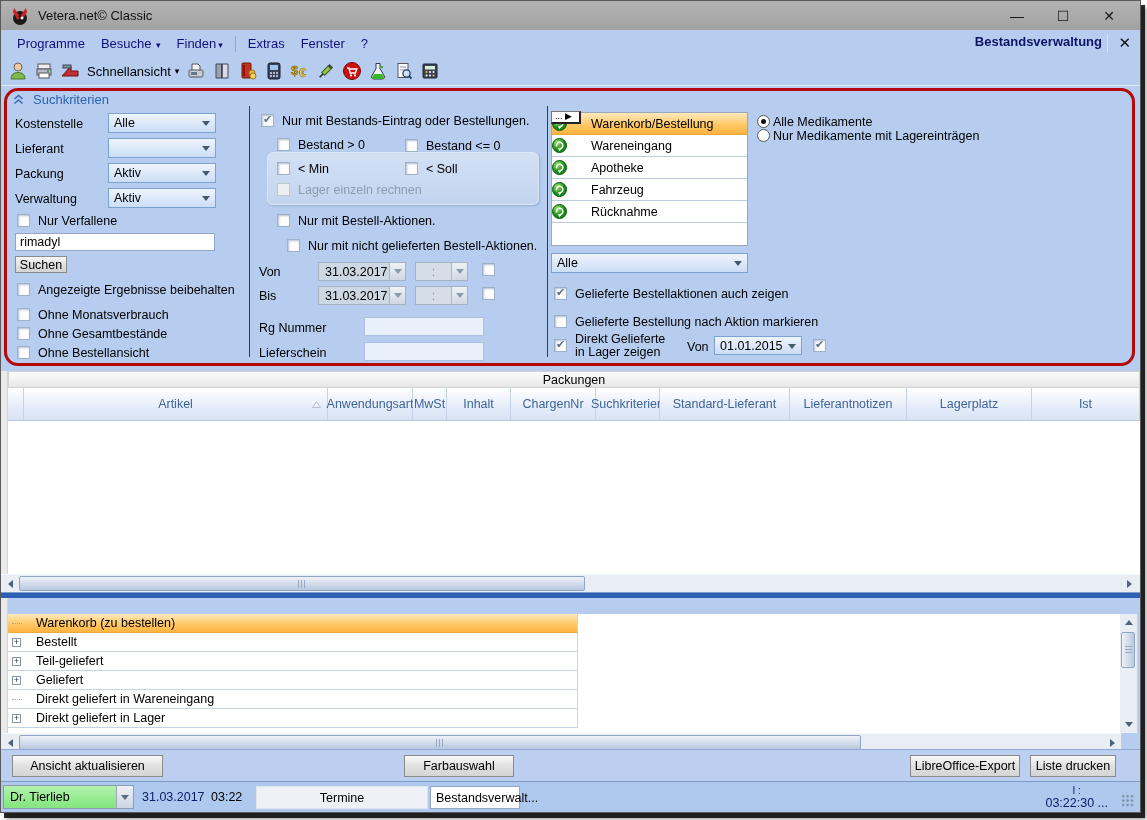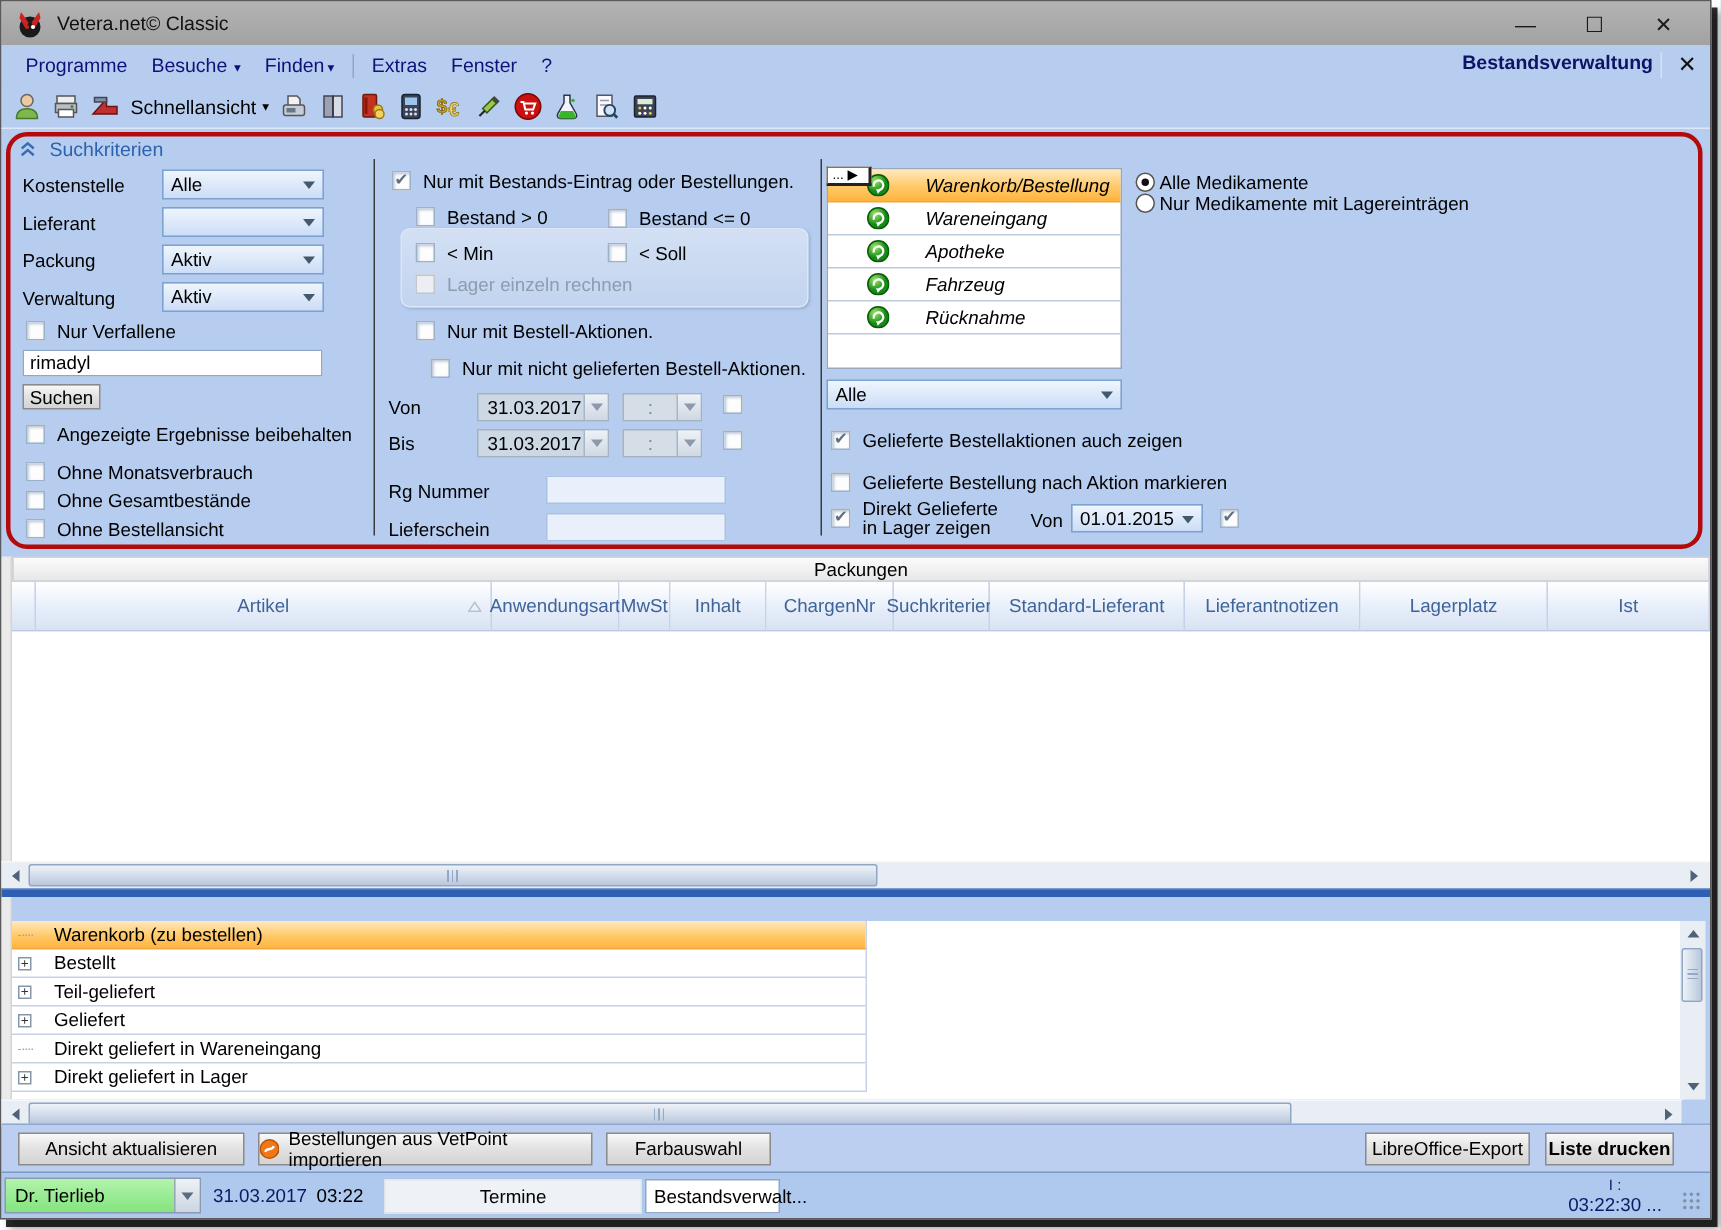--- a/index.html
+++ b/index.html
@@ -51,21 +51,21 @@
          display:flex; align-items:center; justify-content:center; }
   .groupbox { position:absolute; background:linear-gradient(#d3e0f4,#c2d4ee); border:1px solid #dbe6f6; border-radius:6px; box-shadow:1px 1px 2px rgba(90,110,150,.35); }
   .dcombo { position:absolute; height:19px; background:#cdd8e5; border:1px solid #a5b2c2; color:#000; padding:2px 18px 0 6px; }
   .dcombo .abtn { position:absolute; right:0; top:0; bottom:0; width:16px; background:linear-gradient(#eef2f7,#cfd8e3); border-left:1px solid #aab6c4;
                   display:flex; align-items:center; justify-content:center; }
   .dcombo .abtn i { width:0; height:0; border:4px solid transparent; border-top:5px solid #8d9aab; border-bottom:none; }
   .dcombo.time { color:#7e8a99; text-align:center; padding-right:22px; background:#d5dde7; }
 
   
   .stagelist { position:absolute; left:550px; top:26px; width:197px; height:134px; background:#fff; border:1px solid #9aa8ba; }
-  .stagerow { height:22px; border-bottom:1px solid #bccadd; display:flex; align-items:center; padding-left:26px; font-size:12.5px;font-style:italic; }
+  .stagerow { height:22px; border-bottom:1px solid #bccadd; display:flex; align-items:center; font-size:12.5px; }
   .stagerow .orb { margin-right:24px; }
   .stagerow.sel { background:linear-gradient(#ffe9bf,#ffc968 55%,#ffb340); border-bottom:1px solid #efa83c; }
   .dotsbtn { position:absolute; left:-1px; top:-2px; width:30px; height:13px; background:#fff; border:1px solid #777; border-right:2px solid #222;
              border-bottom:2px solid #222; font-size:9px; line-height:8px; padding-left:3px; color:#000; z-index:5; }
 
   
   .leftstrip { position:absolute; left:0; top:370px; width:7px; height:379px; background:#eaeaea; border-right:1px solid #d4d4d4; }
   .caption { position:absolute; left:7px; right:0; height:17px; background:linear-gradient(#fbfbfb,#e7e7e7); border:1px solid #d2d2d2;
              font-size:12.5px; color:#000; display:flex; align-items:center; justify-content:center; }
   .thead { position:absolute; left:7px; right:0; top:387px; height:33px; display:flex; background:#dfe8f6; }
@@ -520,34 +520,27 @@
     <div class="hthumb" style="left:18px; width:842px;"></div>
     <div class="sbtn r" style="right:1px;">
         <i></i>
       </div>
   </div>
 
   <div class="btnrow">
     <div class="btn bbtn" style="left:11px; width:151px;">
         <span>Ansicht aktualisieren</span>
       </div>
-    <div class="btn bbtn" style="left:171px; width:223px;">
-      <svg width="14" height="14" viewBox="0 0 14 14" style="margin-right:6px;">
-          <circle cx="7" cy="7" r="6.5" fill="#f07818" stroke="#b85408"></circle>
-          <path d="M4 9 C5 5.5 9 8.5 10 5" fill="none" stroke="#fff" stroke-width="1.6"></path>
-        </svg>
-      <span>Bestellungen aus VetPoint importieren</span>
-    </div>
     <div class="btn bbtn" style="left:403px; width:110px;">
         <span>Farbauswahl</span>
       </div>
     <div class="btn bbtn" style="left:909px; width:110px;">
         <span>LibreOffice-Export</span>
       </div>
-    <div class="btn bbtn" style="left:1029px; width:86px;font-weight:bold;">
+    <div class="btn bbtn" style="left:1029px; width:86px;">
         <span>Liste drucken</span>
       </div>
   </div>
 
   <div class="statusbar">
     <div class="usercombo">
       <span class="txt">Dr. Tierlieb</span>
       <span class="uarr">
           <i></i>
         </span>

